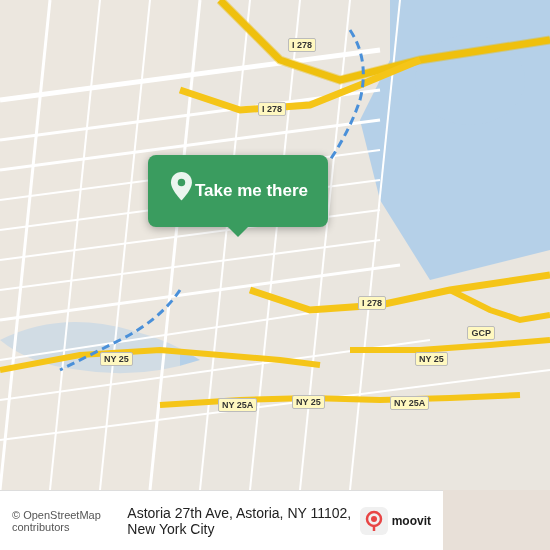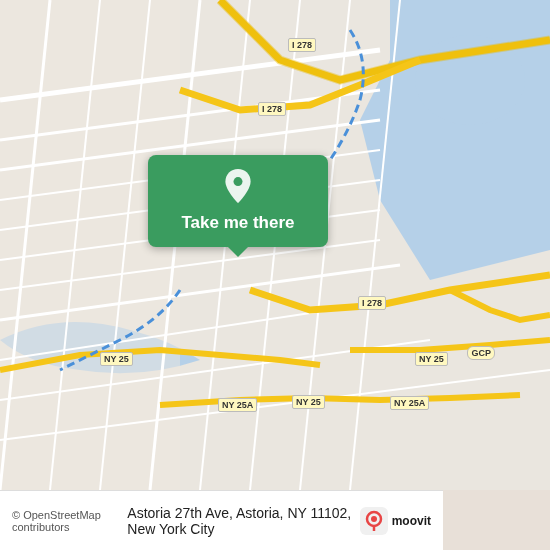--- a/index.html
+++ b/index.html
@@ -29,21 +29,21 @@
 
     
     .popup-btn {
       position: absolute;
       top: 155px;
       left: 148px;
       width: 180px;
       background: #3a9c5f;
       border-radius: 8px;
       display: flex;
-      flex-direction: column;
+      flex-direction: row;
       align-items: center;
       padding: 14px 20px 14px 20px;
       cursor: pointer;
       box-shadow: 0 2px 8px rgba(0,0,0,0.3);
       z-index: 10;
     }
 
     .popup-pin {
       width: 36px;
       height: 36px;
@@ -184,21 +184,21 @@
   </svg>
 
   <div class="road-label" style="top:38px; left:288px;">I 278</div>
   <div class="road-label" style="top:102px; left:258px;">I 278</div>
   <div class="road-label" style="top:296px; left:358px;">I 278</div>
   <div class="road-label" style="top:352px; left:100px;">NY 25</div>
   <div class="road-label" style="top:395px; left:292px;">NY 25</div>
   <div class="road-label" style="top:352px; left:415px;">NY 25</div>
   <div class="road-label" style="top:398px; left:218px;">NY 25A</div>
   <div class="road-label" style="top:396px; left:390px;">NY 25A</div>
-  <div class="road-label" style="top:346px; right:55px;border-radius:6px;">GCP</div>
+  <div class="road-label" style="top:326px; right:55px;">GCP</div>
 
   <div class="popup-btn">
     <svg class="popup-pin" viewBox="0 0 36 40" xmlns="http://www.w3.org/2000/svg">
       <path d="M18 0 C10 0 4 6 4 14 C4 24 18 38 18 38 C18 38 32 24 32 14 C32 6 26 0 18 0Z" fill="white" opacity="0.9"></path>
       <circle cx="18" cy="14" r="5" fill="#3a9c5f"></circle>
     </svg>
     <span class="popup-label">Take me there</span>
   </div>
 
 </div>

